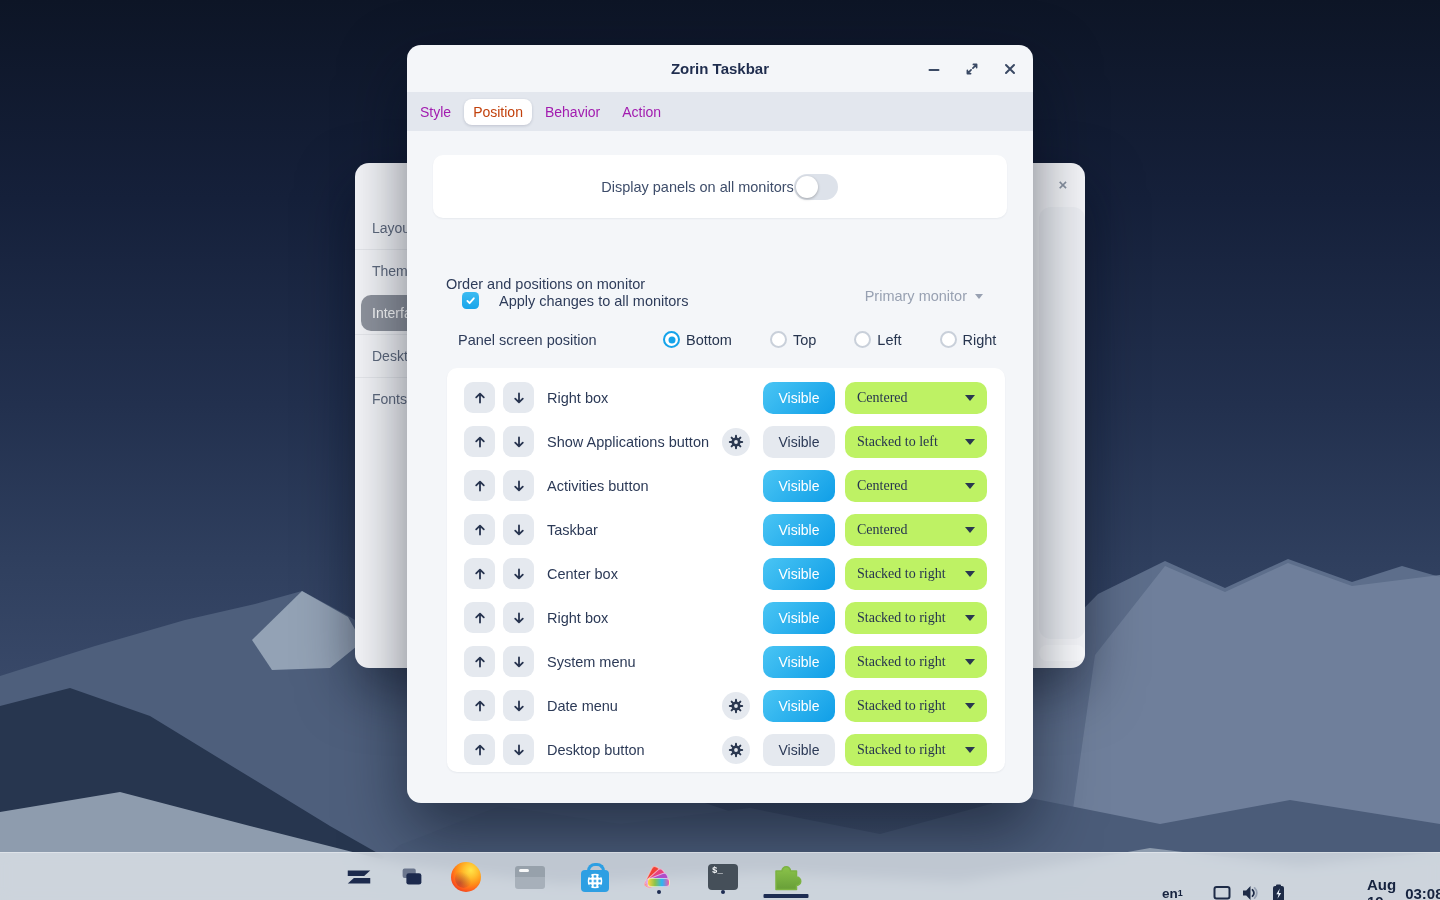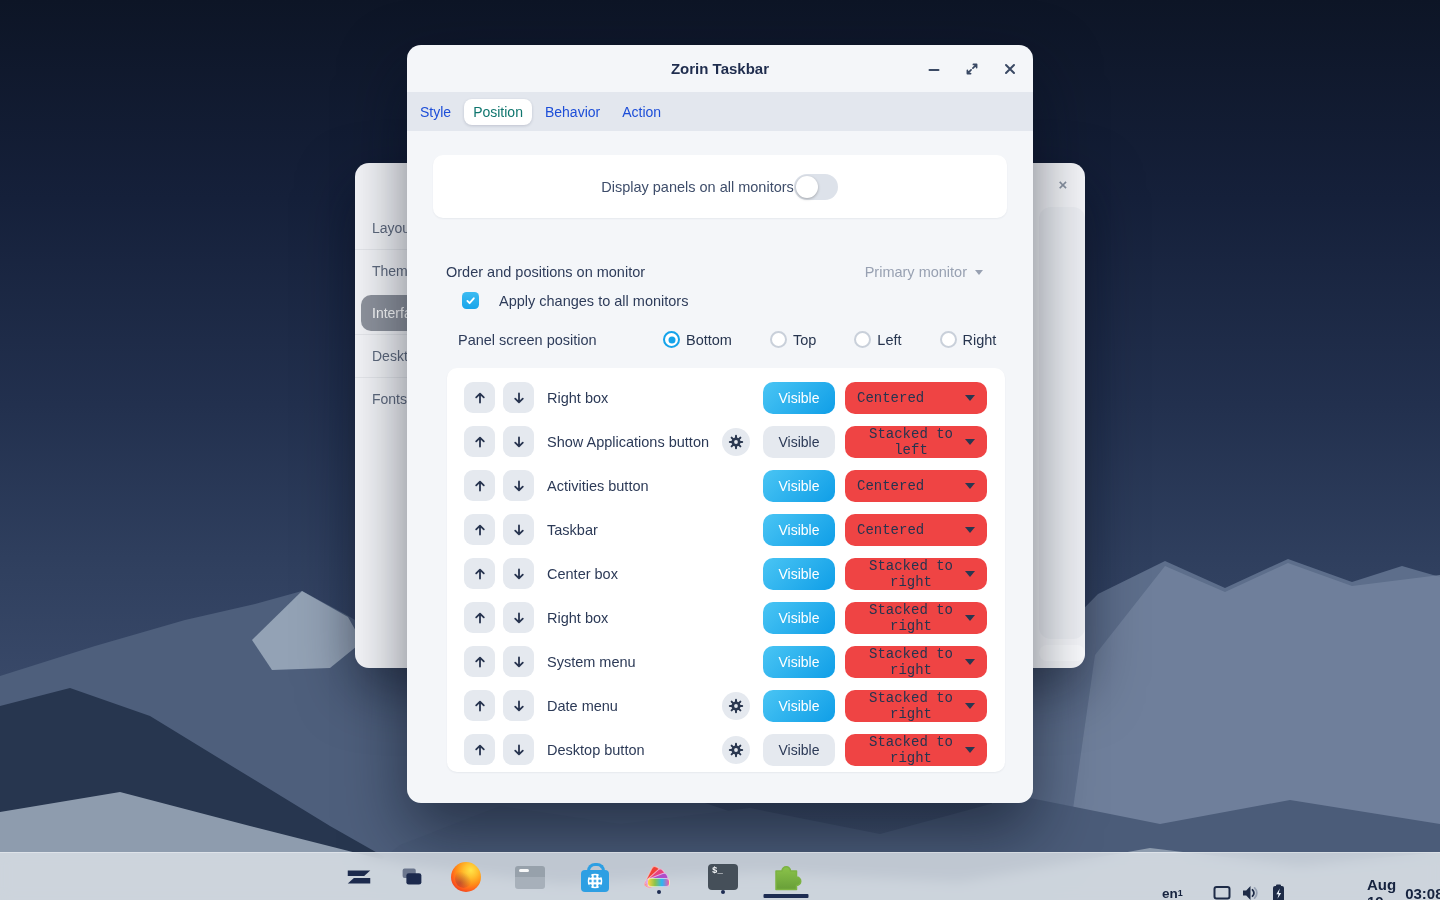--- a/index.html
+++ b/index.html
@@ -23,31 +23,31 @@
   .bgwin-card{position:absolute;left:684px;top:44px;width:46px;height:432px;background:#eef0f4;border-radius:12px;}
   .bgwin-card2{position:absolute;left:684px;top:482px;width:46px;height:16px;background:#fafbfd;border-radius:8px;}
   
   .dialog{position:absolute;left:407px;top:45px;width:626px;height:758px;z-index:2;
     background:#f4f6f9;border-radius:14px;box-shadow:0 28px 65px rgba(6,12,28,.55);overflow:hidden;}
   .titlebar{position:absolute;left:0;top:0;width:100%;height:47px;display:flex;align-items:center;justify-content:center;border-radius:6px;}
   .title{font-size:15px;font-weight:700;color:#1f2d4e;}
   .win-controls{position:absolute;right:12px;top:0;height:47px;display:flex;align-items:center;gap:16px;}
   .ctrl{width:22px;height:22px;display:grid;place-items:center;cursor:default;}
   .tabbar{position:absolute;left:0;top:47px;width:100%;height:39px;background:#e3e7ee;display:flex;align-items:center;padding-left:4px;gap:4px;box-sizing:border-box;}
-  .tab{padding:5px 9px;border-radius:8px;font-size:14px;color:#1d4ed8;cursor:default;}
-  .tab.active{background:#fff;color:#0f766e;box-shadow:0 1px 3px rgba(25,35,65,.18);}
+  .tab{padding:5px 9px;border-radius:8px;font-size:14px;color:#a21caf;cursor:default;}
+  .tab.active{background:#fff;color:#c2410c;box-shadow:0 1px 3px rgba(25,35,65,.18);}
   .card-display{position:absolute;left:26px;top:110px;width:574px;height:63px;background:#fff;border-radius:10px;
     box-shadow:0 1px 2px rgba(25,35,60,.06);display:flex;align-items:center;justify-content:center;
     padding:0 23px 0 22px;box-sizing:border-box;}
   .lbl{font-size:14.5px;color:#3e4d6a;}
   .toggle{width:44px;height:26px;border-radius:13px;background:#dde2ea;position:relative;cursor:default;}
   .knob{position:absolute;left:2px;top:2px;width:22px;height:22px;border-radius:50%;background:#fff;box-shadow:0 1px 3px rgba(0,0,0,.28);}
   .order-row{position:absolute;left:39px;top:219px;width:537px;display:flex;justify-content:space-between;align-items:center;}
   .order-title{font-size:14.5px;color:#2e3c5a;}
-  .monitor-select{display:flex;align-items:center;gap:8px;color:#98a1b2;font-size:14.5px;cursor:default;}
+  .monitor-select{display:flex;align-items:center;gap:8px;color:#98a1b2;font-size:14.5px;cursor:default;margin-top:24px;}
   .caret-sm{width:0;height:0;border-left:4.5px solid transparent;border-right:4.5px solid transparent;border-top:5.5px solid #98a1b2;}
   .check-row{position:absolute;left:55px;top:247px;display:flex;align-items:center;gap:20px;}
   .checkbox{width:17px;height:17px;border-radius:4.5px;background:linear-gradient(180deg,#3bbbf2,#1aa5ea);display:grid;place-items:center;cursor:default;}
   .check-row .lbl{color:#2e3c5a;}
   .radio-row{position:absolute;left:51px;top:286px;height:18px;width:540px;}
   .radio-row > .lbl{position:absolute;left:0;top:1px;color:#2e3c5a;}
   .radio-group{position:absolute;left:205px;top:0;display:flex;gap:38px;}
   .radio{display:flex;align-items:center;gap:6px;cursor:default;}
   .radio-dot{width:17px;height:17px;border-radius:50%;border:2px solid #c9d0da;background:#fff;box-sizing:border-box;position:relative;}
   .radio.checked .radio-dot{border-color:#14a3ea;}
@@ -57,22 +57,22 @@
     box-shadow:0 1px 2px rgba(25,35,60,.06);padding-top:8px;box-sizing:border-box;}
   .row{position:relative;height:44px;}
   .btn-arrow{position:absolute;top:6px;width:31px;height:31px;border-radius:9px;background:#e5e9ef;border:none;display:grid;place-items:center;cursor:default;padding:0;}
   .btn-up{left:17px;} .btn-down{left:56px;}
   .row-label{position:absolute;left:100px;top:0;height:44px;display:flex;align-items:center;font-size:14.5px;color:#2c3a57;}
   .btn-gear{position:absolute;left:275px;top:8px;width:28px;height:28px;border-radius:50%;background:#e5e9ef;border:none;display:grid;place-items:center;cursor:default;padding:0;}
   .row:not(.has-gear) .btn-gear{display:none;}
   .btn-visible{position:absolute;left:316px;top:6px;width:72px;height:32px;border-radius:10px;border:none;display:grid;place-items:center;
     font-size:14px;font-family:inherit;background:#e5e9ef;color:#2c3a57;cursor:default;padding:0;}
   .btn-visible.on{background:linear-gradient(135deg,#4ac5f4,#0f9ee7);color:#fff;}
-  .dd{position:absolute;left:398px;top:6px;width:142px;height:32px;border-radius:10px;border:none;background:#ef4444;display:flex;
-    align-items:center;justify-content:space-between;padding:0 12px;box-sizing:border-box;font-size:14px;font-family:Liberation Mono, monospace;color:#26344f;cursor:default;}
+  .dd{position:absolute;left:398px;top:6px;width:142px;height:32px;border-radius:10px;border:none;background:#bef264;display:flex;
+    align-items:center;justify-content:space-between;padding:0 12px;box-sizing:border-box;font-size:14px;font-family:Liberation Serif, serif;color:#26344f;cursor:default;}
   .caret{width:0;height:0;border-left:5px solid transparent;border-right:5px solid transparent;border-top:6px solid #2a3750;}
   
   .taskbar{position:absolute;left:0;bottom:0;width:100%;height:48px;z-index:3;
     background:rgba(219,224,231,.82);backdrop-filter:blur(6px);border-top:1px solid rgba(255,255,255,.35);box-sizing:border-box;}
   .app{position:absolute;top:8px;width:32px;height:32px;display:grid;place-items:center;cursor:default;}
   .app .dot{display:none;position:absolute;bottom:-1px;left:50%;transform:translateX(-50%);width:4px;height:4px;border-radius:50%;background:#1d2c52;}
   .app.running .dot{display:block;}
   .app .bar{display:none;position:absolute;bottom:-5px;left:50%;transform:translateX(-50%);width:45px;height:4.5px;border-radius:1px;background:#1d2c52;}
   .app.focused .bar{display:block;}
   .icon-firefox{width:30px;height:30px;border-radius:50%;position:relative;

